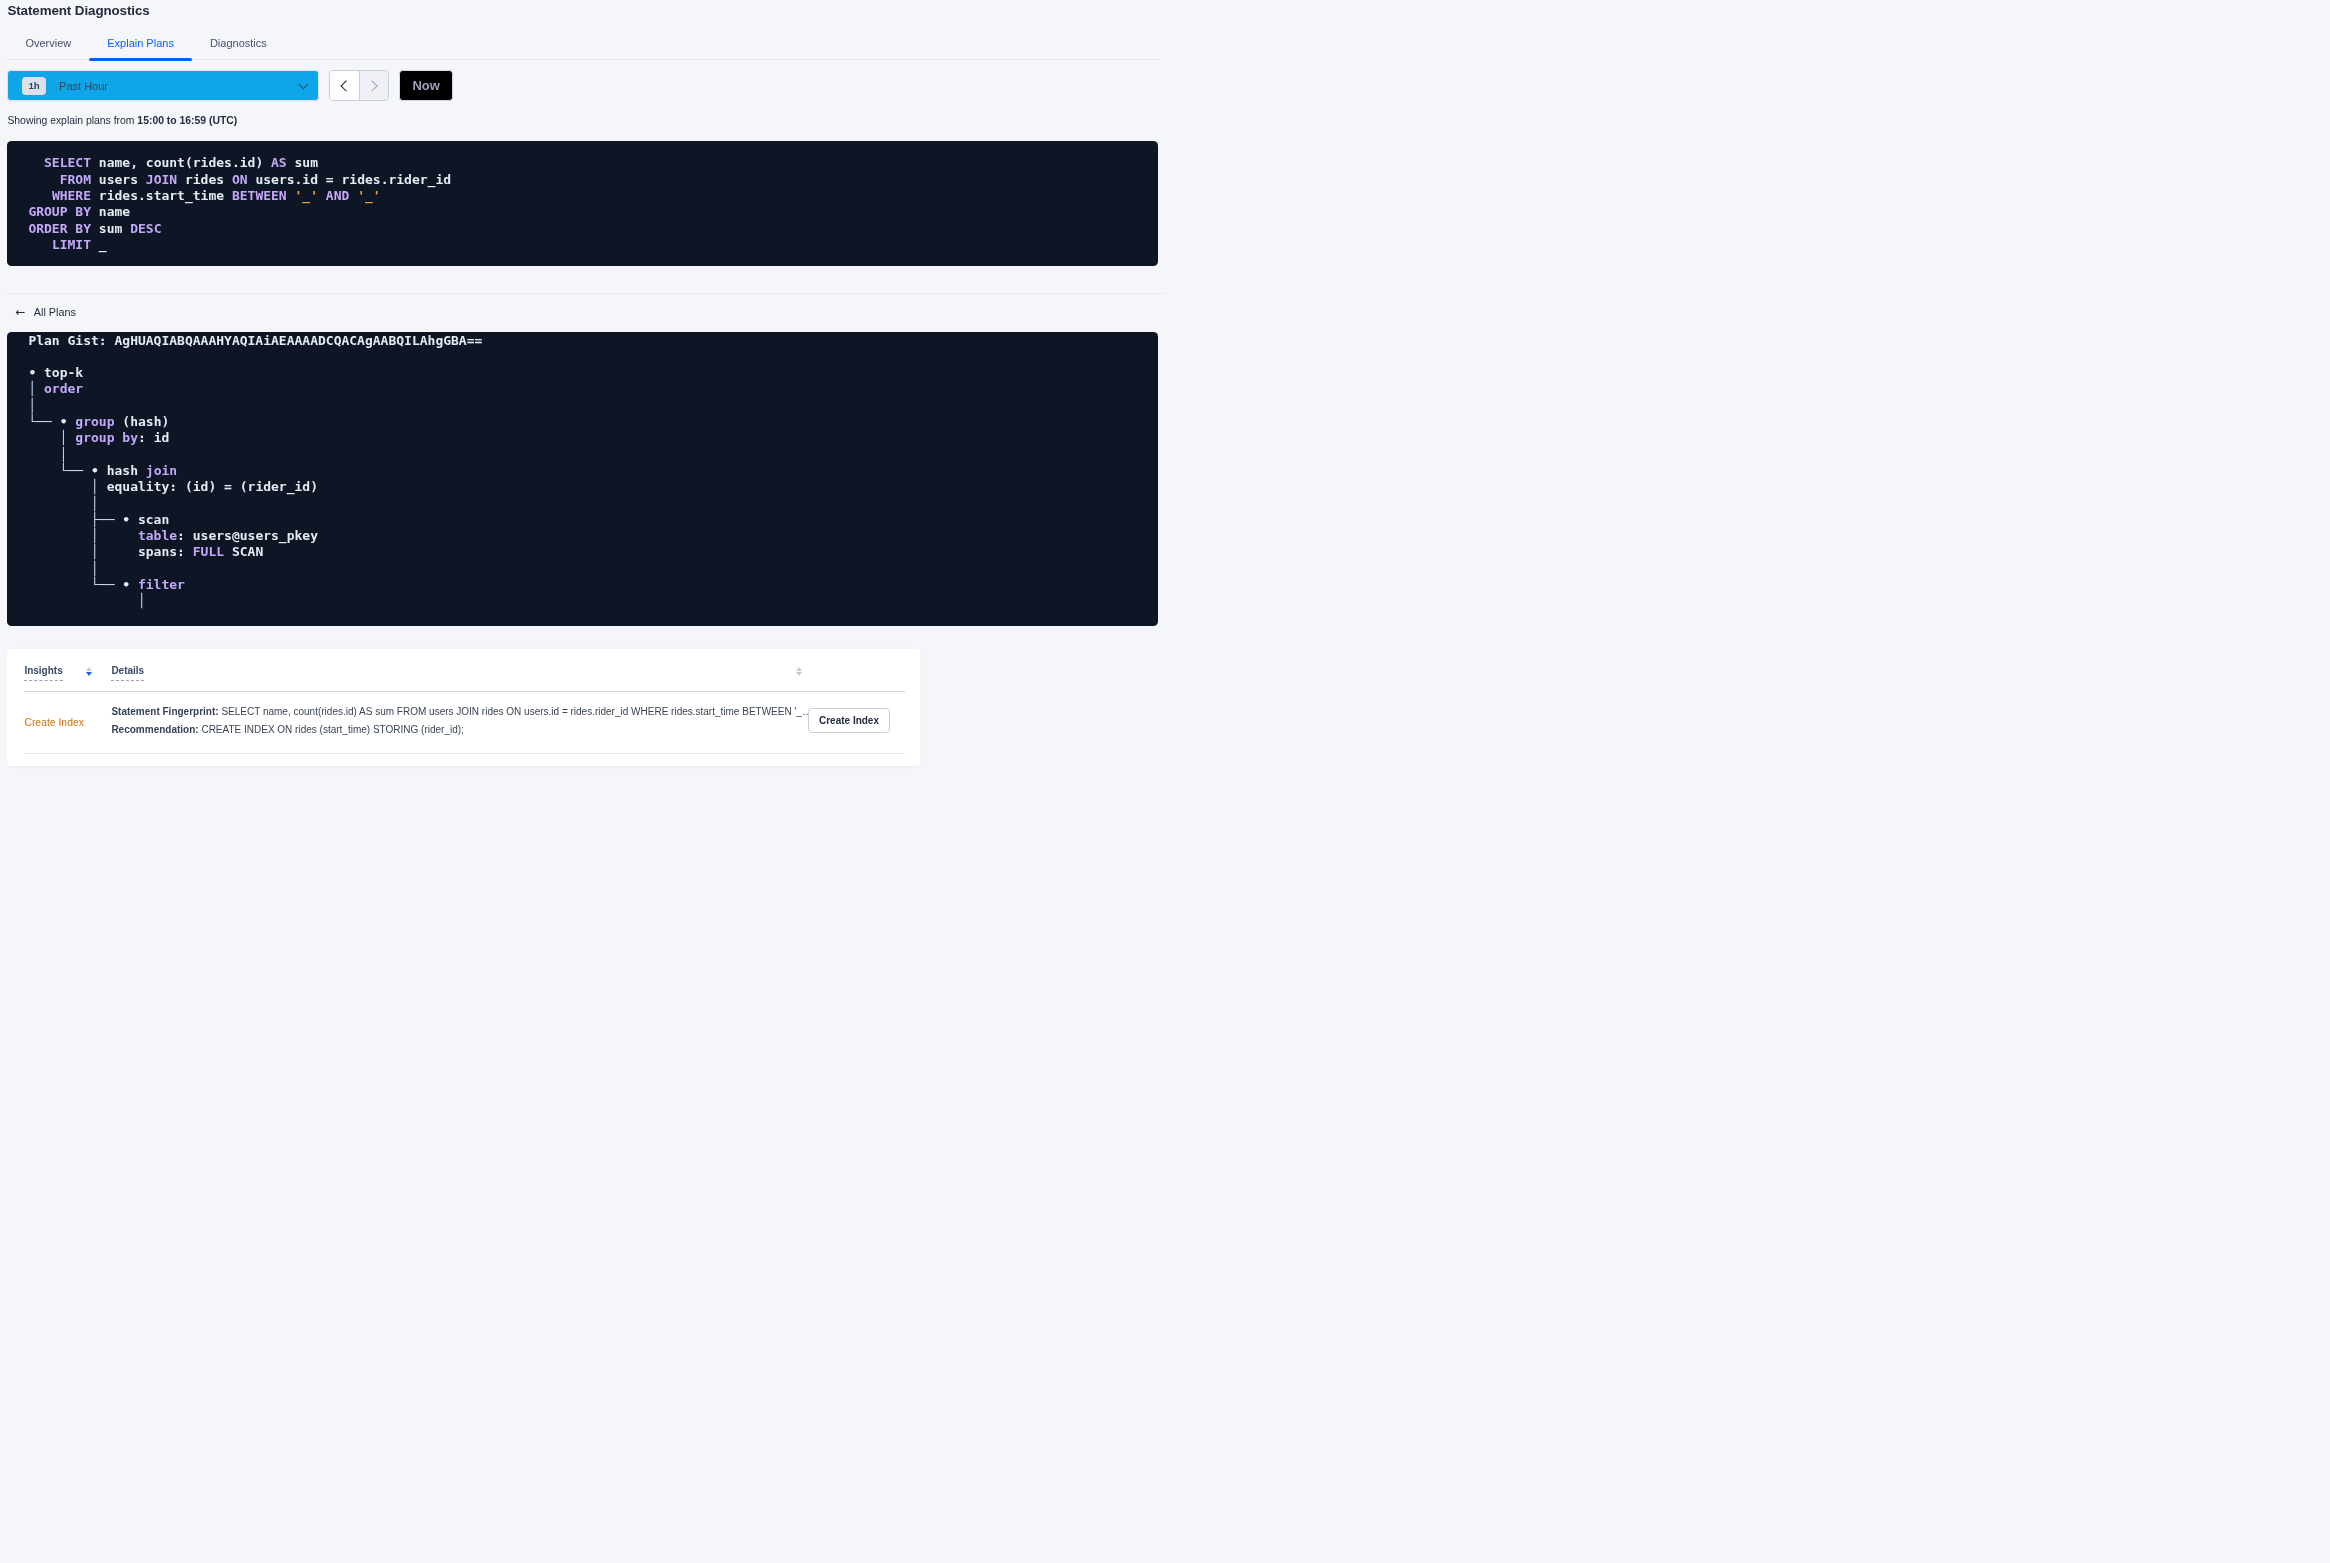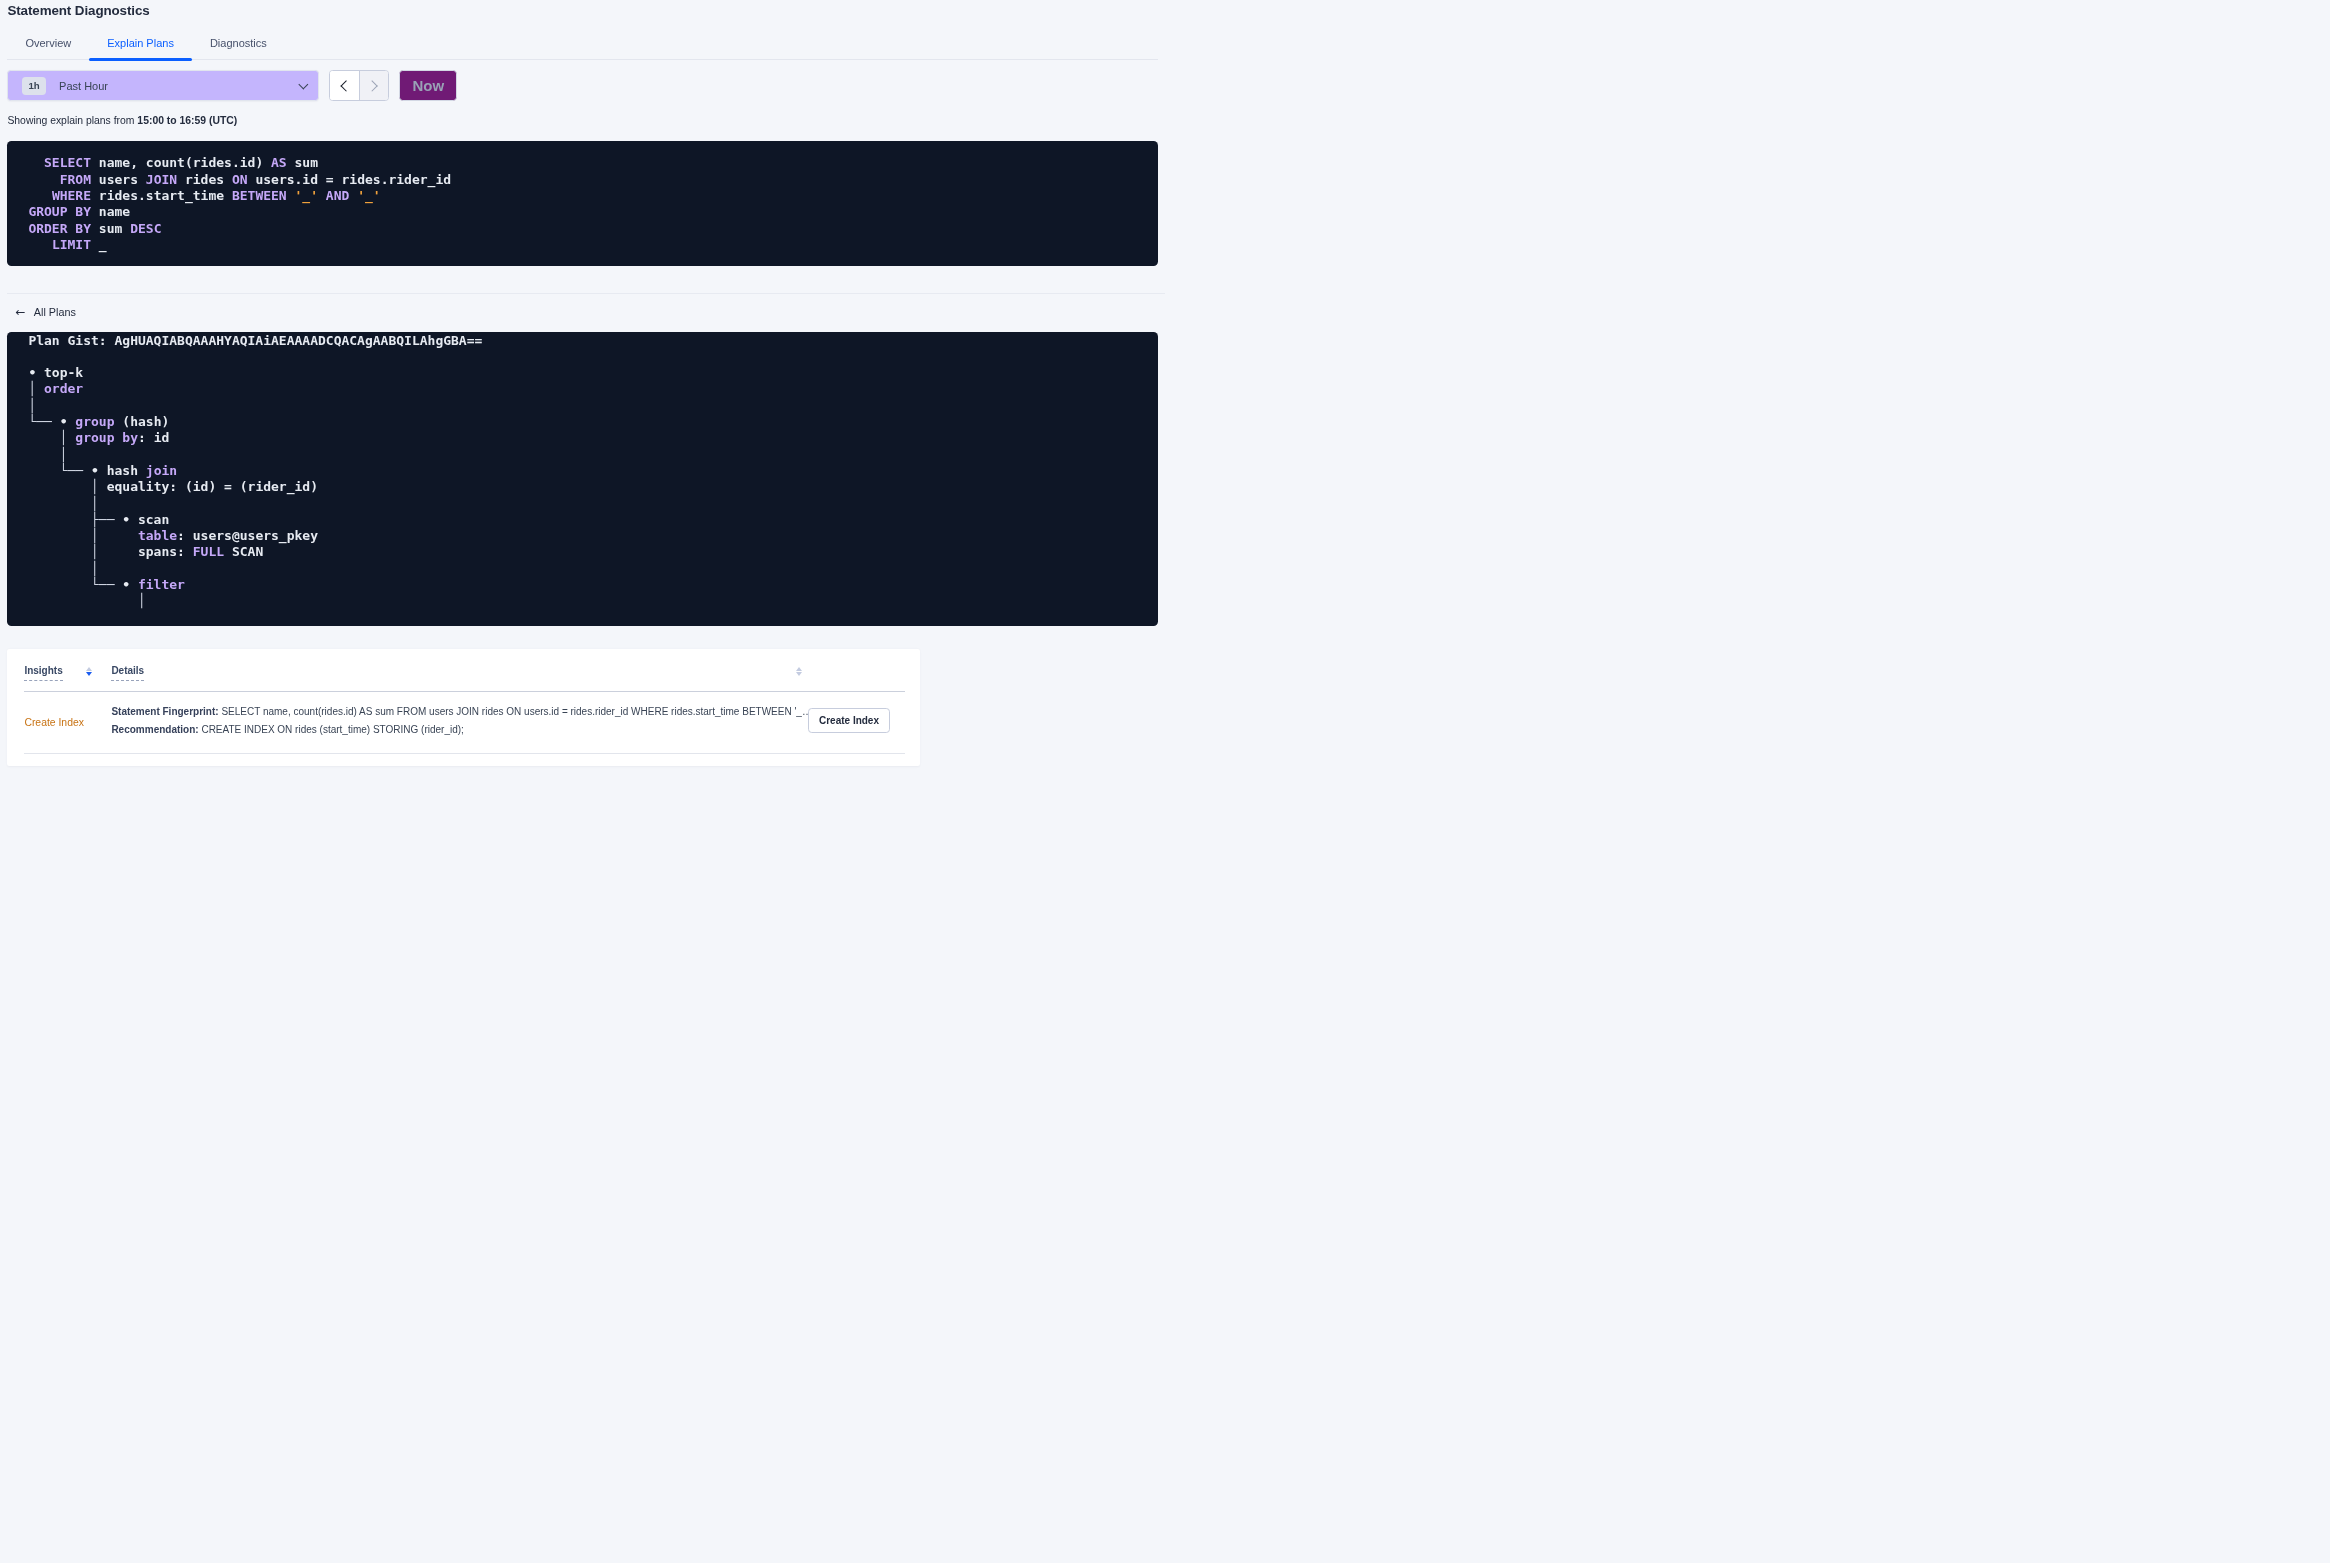--- a/index.html
+++ b/index.html
@@ -18,36 +18,36 @@
 
   
   .tabs { display:flex; margin-top:12px; border-bottom:0.7px solid #E3E6EE; }
   .tab { padding:7.4px 18px 9.7px 18px; font-size:11px; color:#46506A; position:relative; cursor:pointer; }
   .tab.active { color:#0B5FFF; }
   .tab.active::after { content:""; position:absolute; left:0; right:0; bottom:-1.5px; height:2.2px; background:#0B5FFF; border-radius:2.2px; }
 
   
   .toolbar { display:flex; margin-top:10.4px; height:31px; align-items:stretch; }
   .time-select {
-    width:312px; background:#c4b5fd; border:0.7px solid #E1E5EE; border-radius:3.7px;
+    width:312px; background:#0ea5e9; border:0.7px solid #E1E5EE; border-radius:3.7px;
     display:flex; align-items:center; padding:0 12px 0 13.4px; cursor:pointer;
     box-shadow:0 0.7px 1.5px rgba(20,30,60,.04);
   }
   .time-badge { background:#DDE1EC; color:#394455; font-weight:700; font-size:9.7px; padding:3.7px 6.7px; border-radius:3.7px; margin-right:12.6px; }
   .time-label { font-size:11px; color:#394455; flex:1; }
   .chev-down { width:6.7px; height:6.7px; border-right:1.2px solid #394455; border-bottom:1.2px solid #394455; transform:rotate(45deg); margin-top:-3.7px; }
 
   .pager { display:flex; margin-left:9.7px; border:0.7px solid #C7CDDD; border-radius:3.7px; overflow:hidden; background:#fff; }
   .pager .pbtn { width:29px; display:flex; align-items:center; justify-content:center; background:#fff; border:none; cursor:pointer; }
   .pager .pbtn.disabled { background:#F0F1F6; border-left:0.7px solid #C7CDDD; cursor:default; }
   .chev-left  { width:8.2px; height:8.2px; border-left:1.9px solid #171C28; border-bottom:1.9px solid #171C28; transform:rotate(45deg); margin-left:3px; }
   .chev-right { width:8.2px; height:8.2px; border-right:1.8px solid #9CA4B6; border-top:1.8px solid #9CA4B6; transform:rotate(45deg); margin-right:3px; }
 
-  .now-btn { margin-left:10.4px; padding:0 12px; background:#701a75; border:0.7px solid #D3D8E4; border-radius:3.7px;
-             color:#99A2B6; font-size:15px; font-weight:600; font-family:inherit; cursor:default; }
+  .now-btn { margin-left:10.4px; padding:0 12px; background:#000000; border:0.7px solid #D3D8E4; border-radius:3.7px;
+             color:#99A2B6; font-size:13px; font-weight:600; font-family:inherit; cursor:default; }
 
   
   .showing { margin:14px 0 0 0; font-size:10.4px; color:#242C3E; }
   .showing b { font-weight:700; }
 
   
   .code {
     background:#0E1626; border-radius:4.5px; color:#E6EAF1;
     font-family:"DejaVu Sans Mono", monospace; font-size:13px; font-weight:600; line-height:16.3px;
     padding:14px 15px 0 21px; overflow:hidden; white-space:pre;

